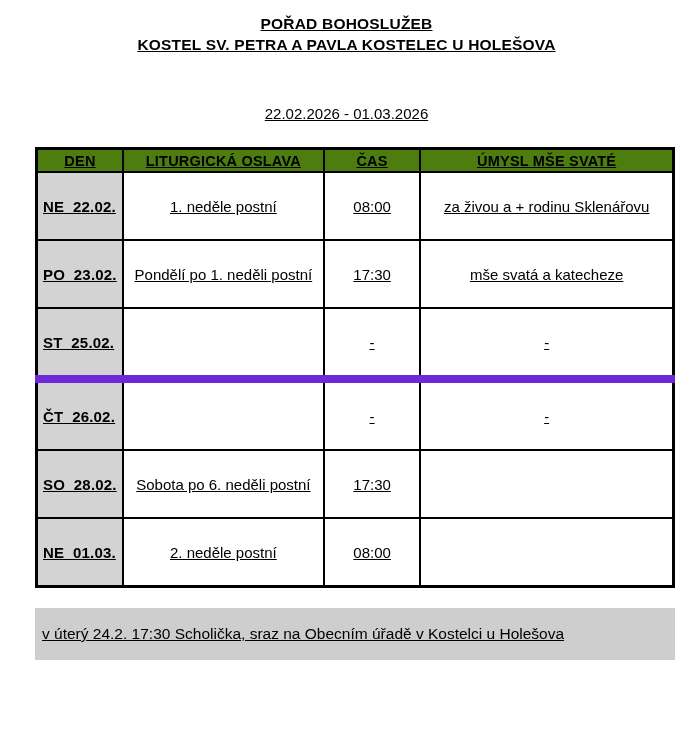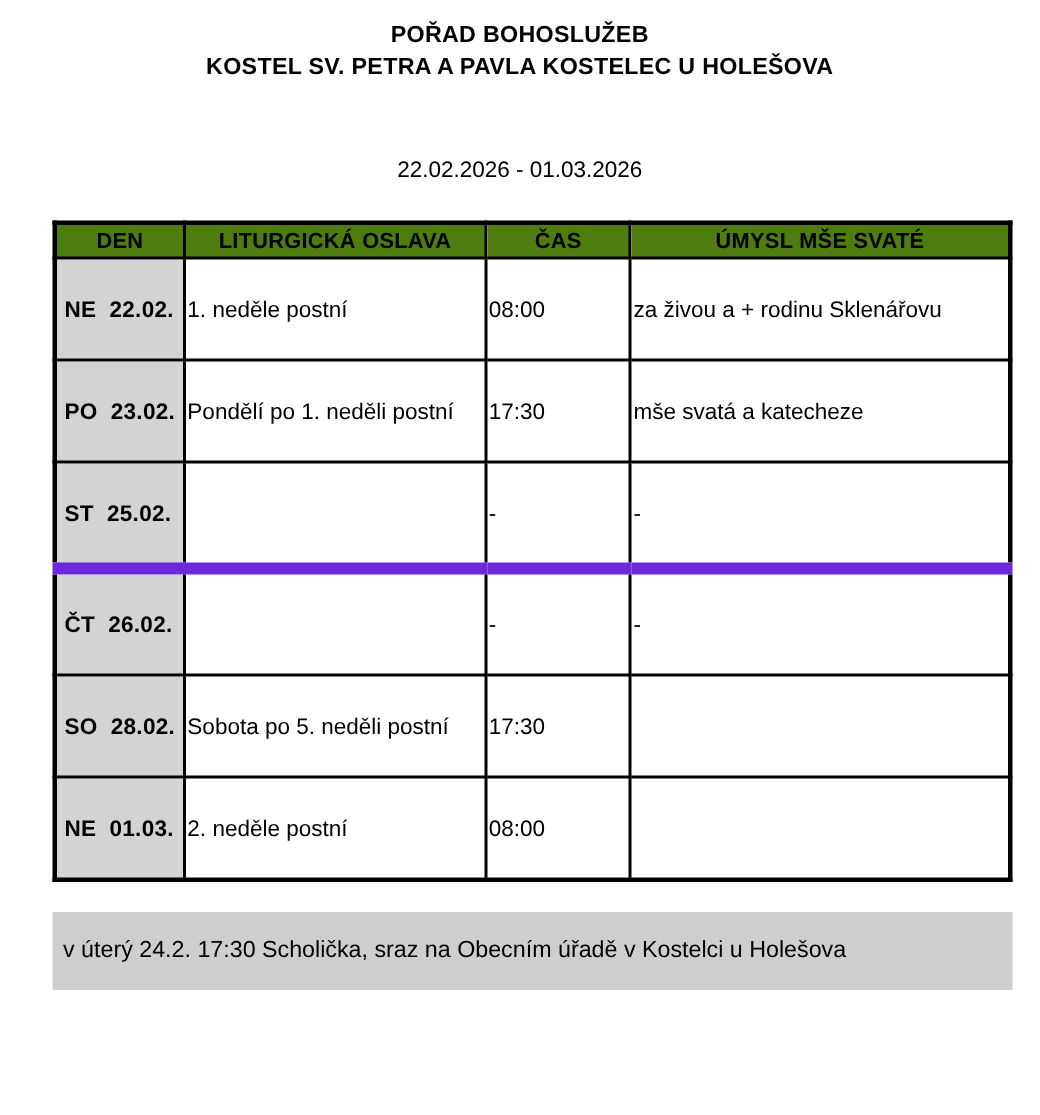--- a/index.html
+++ b/index.html
@@ -9,20 +9,21 @@
     width: 693px;
     height: 743px;
     font-family: "Liberation Sans", sans-serif;
     color: #000000;
     overflow: hidden;
   }
   .page {
     width: 693px;
     height: 743px;
     position: relative;
+    text-decoration: underline;
   }
   .title-block {
     padding-top: 13px;
     text-align: center;
   }
   .title-line {
     font-size: 15.5px;
     font-weight: bold;
     line-height: 21px;
     letter-spacing: 0.2px;
@@ -50,21 +51,21 @@
     background: #4d7c0f;
     height: 19px;
     font-size: 14.5px;
     font-weight: bold;
     text-align: center;
     letter-spacing: 0.2px;
   }
   table.schedule td {
     height: 64px;
     font-size: 15px;
-    text-align: left;
+    text-align: center;
   }
   table.schedule td.day {
     background: #d3d3d3;
     font-weight: bold;
     text-align: left;
     padding-left: 5px;
     letter-spacing: 0.2px;
   }
   table.schedule tr.sep td {
     border-top: 8px solid #6d28d9;
@@ -133,21 +134,21 @@
           <td class="intention">-</td>
         </tr>
         <tr class="sep">
           <td class="day">ČT&nbsp;&nbsp;26.02.</td>
           <td class="liturgy"></td>
           <td class="time">-</td>
           <td class="intention">-</td>
         </tr>
         <tr>
           <td class="day">SO&nbsp;&nbsp;28.02.</td>
-          <td class="liturgy">Sobota po 5. neděli postní</td>
+          <td class="liturgy">Sobota po 6. neděli postní</td>
           <td class="time">17:30</td>
           <td class="intention"></td>
         </tr>
         <tr>
           <td class="day">NE&nbsp;&nbsp;01.03.</td>
           <td class="liturgy">2. neděle postní</td>
           <td class="time">08:00</td>
           <td class="intention"></td>
         </tr>
       </tbody>

